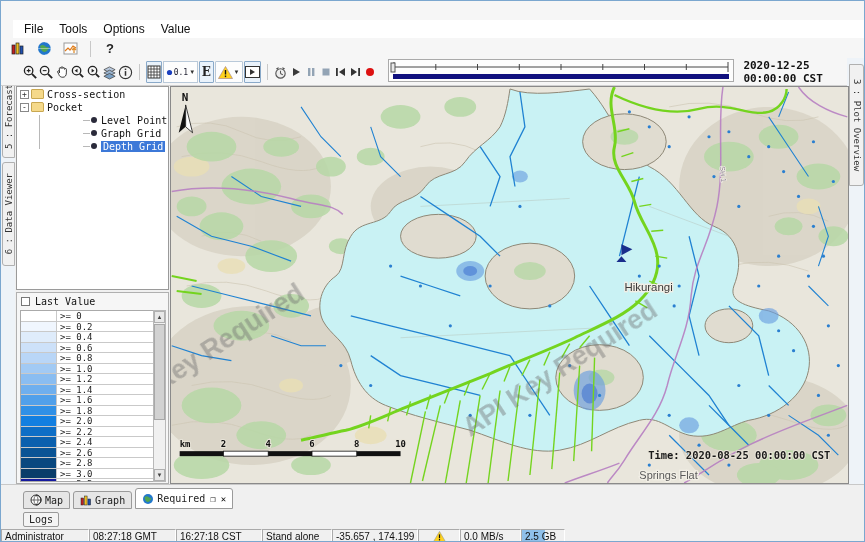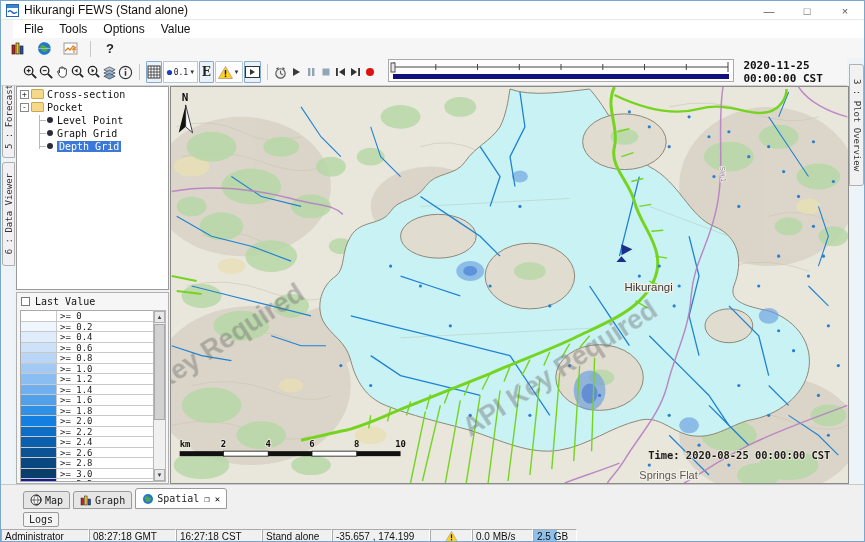--- a/index.html
+++ b/index.html
@@ -41,21 +41,21 @@
   .vtab span { writing-mode:vertical-rl; transform:rotate(180deg); font-size:9px; color:#333; font-family:"DejaVu Sans Mono",monospace; white-space:nowrap; }
   .right-strip { position:absolute; right:0; top:57px; width:17px; height:426px; background:#eef3f8; overflow:hidden; }
   .vtab-r { position:absolute; right:0; width:15px; background:#f1f1f1; border:1px solid #b0b0b0; border-radius:0 3px 3px 0; display:flex; align-items:center; justify-content:center; }
   .vtab-r span { writing-mode:vertical-rl; font-size:9px; color:#333; font-family:"DejaVu Sans Mono",monospace; white-space:nowrap; }
 
   .left-panel { position:absolute; left:14px; top:85px; width:155px; height:398px; background:#f0f0f0; }
   .tree-box { position:absolute; left:1px; top:0; width:153px; height:204px; background:#ffffff; border:1px solid #9a9a9a; overflow:hidden; }
   .tree-row { position:relative; display:flex; align-items:center; height:12px; font-size:10px; font-family:"DejaVu Sans Mono",monospace; color:#111; margin-top:1px; white-space:nowrap; }
   .expander { width:9px; height:9px; border:1px solid #888; background:#fff; font-size:8px; line-height:7px; text-align:center; margin-left:3px; margin-right:2px; color:#333; flex:none; }
   .folder { width:13px; height:10px; background:#f5d98a; border:1px solid #c9a851; border-radius:1px 2px 1px 1px; margin-right:3px; flex:none; }
-  .tree-child { padding-left:30px; }
+  .tree-child { padding-left:30px;margin-left:44px; }
   .bullet { width:6px; height:6px; border-radius:50%; background:#2a2a3a; margin-right:4px; flex:none; }
   .sel { background:#3c78d8; color:#ffffff; padding:0 2px; }
   .tree-vline { position:absolute; left:22px; top:28px; height:34px; width:1px; background:#b8b8b8; }
   .hstub { position:absolute; left:22px; width:7px; height:1px; background:#b8b8b8; }
 
   .legend-panel { position:absolute; left:1px; top:206px; width:153px; height:192px; background:#f6f6f6; border:1px solid #b0b0b0; }
   .legend-head { display:flex; align-items:center; height:16px; padding-left:4px; font-size:10px; font-family:"DejaVu Sans Mono",monospace; color:#111; }
   .checkbox { width:9px; height:9px; border:1px solid #777; background:#fff; margin-right:5px; flex:none; }
   .legend-table { position:absolute; left:3px; top:17px; width:134px; height:172px; border:1px solid #aaa; background:#fff; overflow:hidden; }
   .legend-row { display:flex; height:10.5px; border-bottom:1px solid #c9c9c9; }
@@ -79,39 +79,20 @@
   
   .statusbar { position:absolute; left:0; top:528px; width:865px; height:14px; background:#f0f0f0; display:flex; z-index:6; }
   .status-cell { height:14px; border:1px solid; border-color:#aaa #fff #fff #aaa; font-size:10px; font-family:Liberation Sans, sans-serif; color:#111; padding:0 3px; white-space:nowrap; overflow:hidden; display:flex; align-items:center; flex:none; }
   .mem-cell { background:linear-gradient(to right, #8fc0ea 0 55%, #f0f0f0 55%); }
 </style>
 </head>
 <body>
 
 <div class="window">
 
-  <div class="titlebar">
-    <svg class="title-icon" viewBox="0 0 13 13">
-        <rect x="0.5" y="0.5" width="12" height="12" fill="#fff" stroke="#2266bb"></rect>
-        <rect x="1" y="1" width="11" height="3" fill="#3d85c8"></rect>
-        <path d="M2 8 q2 -2.5 4 0 t5 0" fill="none" stroke="#2266bb" stroke-width="1.4"></path>
-      </svg>
-    <span class="title-text">Hikurangi FEWS  (Stand alone)</span>
-    <div class="win-controls">
-      <div class="win-btn">
-          <span>—</span>
-        </div>
-      <div class="win-btn">
-          <span>□</span>
-        </div>
-      <div class="win-btn">
-          <span>×</span>
-        </div>
-    </div>
-  </div>
 
   <div class="menubar">
 
   <div class="menu-item">File</div>
       <div class="menu-item">Tools</div>
       <div class="menu-item">Options</div>
       <div class="menu-item">Value</div>
     </div>
 
   <div class="toolbar1">
@@ -273,21 +254,21 @@
             <line x1="173" y1="5" x2="173" y2="11"></line>
             <line x1="214.8" y1="5" x2="214.8" y2="11"></line>
             <line x1="256.5" y1="5" x2="256.5" y2="11"></line>
             <line x1="298.3" y1="5" x2="298.3" y2="11"></line>
             <line x1="340" y1="3" x2="340" y2="13"></line>
         </g>
         <rect x="3" y="4" width="4" height="9" fill="#e8e8e8" stroke="#555"></rect>
         <rect x="5" y="15" width="336" height="5" fill="#10107e"></rect>
       </svg>
     </div>
-    <span class="date-label mono">2020-11-25 00:00:00 CST</span>
+    <span class="date-label mono">2020-12-25 00:00:00 CST</span>
   </div>
 
   <div class="left-strip">
     <div class="vtab" style="top:-10px; height:82px;">
         <span>5 : Forecast</span>
       </div>
     <div class="vtab" style="top:76px; height:104px;">
         <span>6 : Data Viewer</span>
       </div>
   </div>
@@ -715,36 +696,36 @@
             <rect x="4.5" y="2" width="2.6" height="9" fill="#f0c020" stroke="#222" stroke-width="0.5"></rect>
             <rect x="8" y="5" width="2.6" height="6" fill="#2050b0" stroke="#222" stroke-width="0.5"></rect>
           </svg>
         <span>Graph</span>
       </div>
       <div class="dock-tab active">
         <svg width="12" height="12" viewBox="0 0 12 12">
             <circle cx="6" cy="6" r="5" fill="#2277cc"></circle>
             <path d="M2.5 4 q2.5 -1.5 4 0 t3 1 q-1 3.5 -3.5 4 q-3 0 -3.5 -5z" fill="#55aa44" opacity="0.9"></path>
           </svg>
-        <span>Spatial</span>
+        <span>Required</span>
         <span class="tab-ctl">❐</span>
         <span class="tab-ctl">✕</span>
       </div>
     </div>
     <div class="logs-btn">
         <span>Logs</span>
       </div>
   </div>
 
   <div class="statusbar">
     <div class="status-cell" style="width:88px;">Administrator</div>
     <div class="status-cell" style="width:87px;">08:27:18 GMT</div>
     <div class="status-cell" style="width:86px;">16:27:18 CST</div>
     <div class="status-cell" style="width:70px;">Stand alone</div>
-    <div class="status-cell" style="width:98px;">-35.657 , 174.199</div>
+    <div class="status-cell" style="width:86px;">-35.657 , 174.199</div>
     <div class="status-cell" style="width:42px; justify-content:center;">
       <svg width="13" height="11" viewBox="0 0 15 13">
           <path d="M7.5 0.5 L14.5 12.5 H0.5Z" fill="#ffd21e" stroke="#998" stroke-width="0.7"></path>
           <rect x="6.8" y="4" width="1.4" height="4.5" fill="#111"></rect>
           <rect x="6.8" y="9.5" width="1.4" height="1.6" fill="#111"></rect>
         </svg>
     </div>
     <div class="status-cell" style="width:61px;">0.0 MB/s</div>
     <div class="status-cell mem-cell" style="width:44px;">2.5 GB</div>
   </div>

